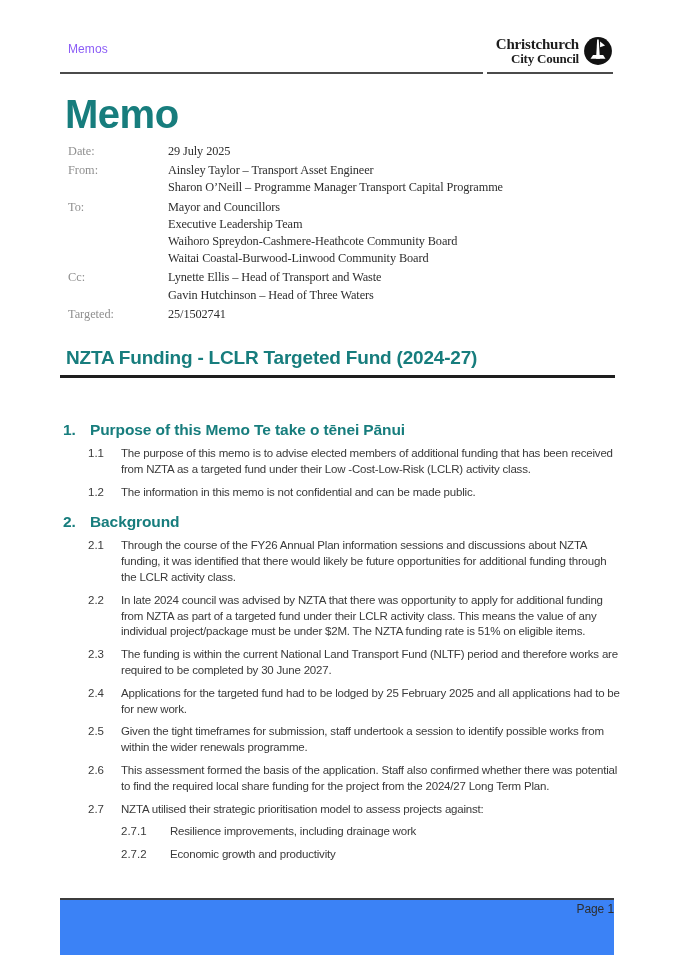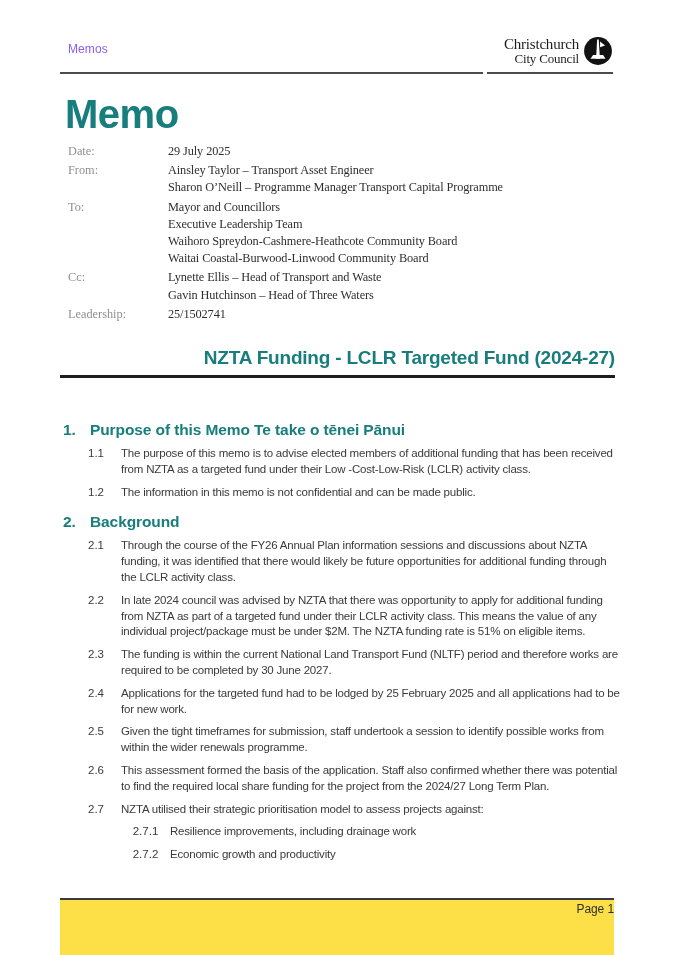--- a/index.html
+++ b/index.html
@@ -15,21 +15,21 @@
 
   
   .header {
     position:absolute; top:36px; left:68px; right:62px;
     display:flex; justify-content:space-between; align-items:flex-start;
   }
   .header-label { font-weight:normal; font-size:12px; color:#8b5cf6; padding-top:6px; letter-spacing:0.1px; }
   .logo { display:flex; align-items:center; gap:4px; }
   .logo-text {
     text-align:right; font-family:"Liberation Serif", serif;
-    font-weight:normal; color:#1d1d1d; line-height:1.08;
+    font-weight:bold; color:#1d1d1d; line-height:1.08;
   }
   .logo-line1 { font-size:15px; letter-spacing:-0.2px; }
   .logo-line2 { font-size:13px; letter-spacing:-0.2px; }
   .logo-mark { width:30px; height:30px; flex:none; }
 
   .header-rule {
     position:absolute; top:72px; left:60px; right:62px;
     display:flex; gap:4px;
   }
   .header-rule .seg { height:2px; background:#4b4b4b; }
@@ -40,21 +40,21 @@
   .memo-heading {
     position:absolute; top:92px; left:65px;
     font-size:40px; font-weight:bold; color:#177d7d; letter-spacing:-0.5px;
   }
 
   .fields { position:absolute; top:143px; left:68px; right:60px; }
   .field-row { display:flex; margin-bottom:2px;font-family:Liberation Serif, serif; }
   .field-label { width:100px; flex:none; color:#8f8f8f; font-size:12.3px; line-height:17.2px; }
   .field-values { font-size:12.3px; line-height:17.2px; color:#2e2e2e; letter-spacing:-0.1px; }
 
-  .subject-block { position:absolute; top:341px; left:60px; right:60px;text-align:right; }
+  .subject-block { position:absolute; top:341px; left:60px; right:60px; }
   .subject {
     font-size:19px; font-weight:bold; color:#177d7d;
     margin:5px 0 0 6px; letter-spacing:-0.2px; line-height:23px;
   }
   .subject-rule { margin-top:6px; height:2.5px; background:#1e1e1e; }
 
   
   .sections { position:absolute; top:415px; left:63px; right:52px; }
   .section + .section { margin-top:13px; }
   .section-heading {
@@ -64,26 +64,26 @@
   .sec-num { width:27px; flex:none; }
   .item { display:flex; margin:7px 0 0 25px; }
   .item-num {
     width:33px; flex:none; font-size:11.5px; line-height:15.8px; color:#3a3a3a;
   }
   .item-body { flex:1; }
   .item-text {
     font-size:11.5px; line-height:15.8px; color:#3a3a3a; letter-spacing:-0.2px;
   }
   .subitem { display:flex; margin-top:7px; }
-  .sub-num { width:49px; flex:none; font-size:11.5px; line-height:15.8px;text-align:center; }
+  .sub-num { width:49px; flex:none; font-size:11.5px; line-height:15.8px; }
 
   
   .footer {
     position:absolute; top:898px; left:60px; right:61px; height:57px;
-    background:#fde047; z-index:5;
+    background:#3b82f6; z-index:5;
   }
   .footer-rule { height:2px; background:#3c3c3c; }
   .page-num { text-align:right; font-size:12px; color:#2e2e2e; margin-top:2px; letter-spacing:-0.1px; }
 </style>
 </head>
 <body>
 
 <div class="page">
 
   <div class="header">
@@ -132,21 +132,21 @@
       </div>
     </div>
     <div class="field-row">
       <div class="field-label">Cc:</div>
       <div class="field-values">
         <div>Lynette Ellis – Head of Transport and Waste</div>
         <div>Gavin Hutchinson – Head of Three Waters</div>
       </div>
     </div>
     <div class="field-row">
-      <div class="field-label">Leadership:</div>
+      <div class="field-label">Targeted:</div>
       <div class="field-values">
         <div>25/1502741</div>
       </div>
     </div>
   </div>
 
   <div class="subject-block">
     <h2 class="subject">NZTA Funding - LCLR Targeted Fund (2024-27)</h2>
     <div class="subject-rule"></div>
   </div>

